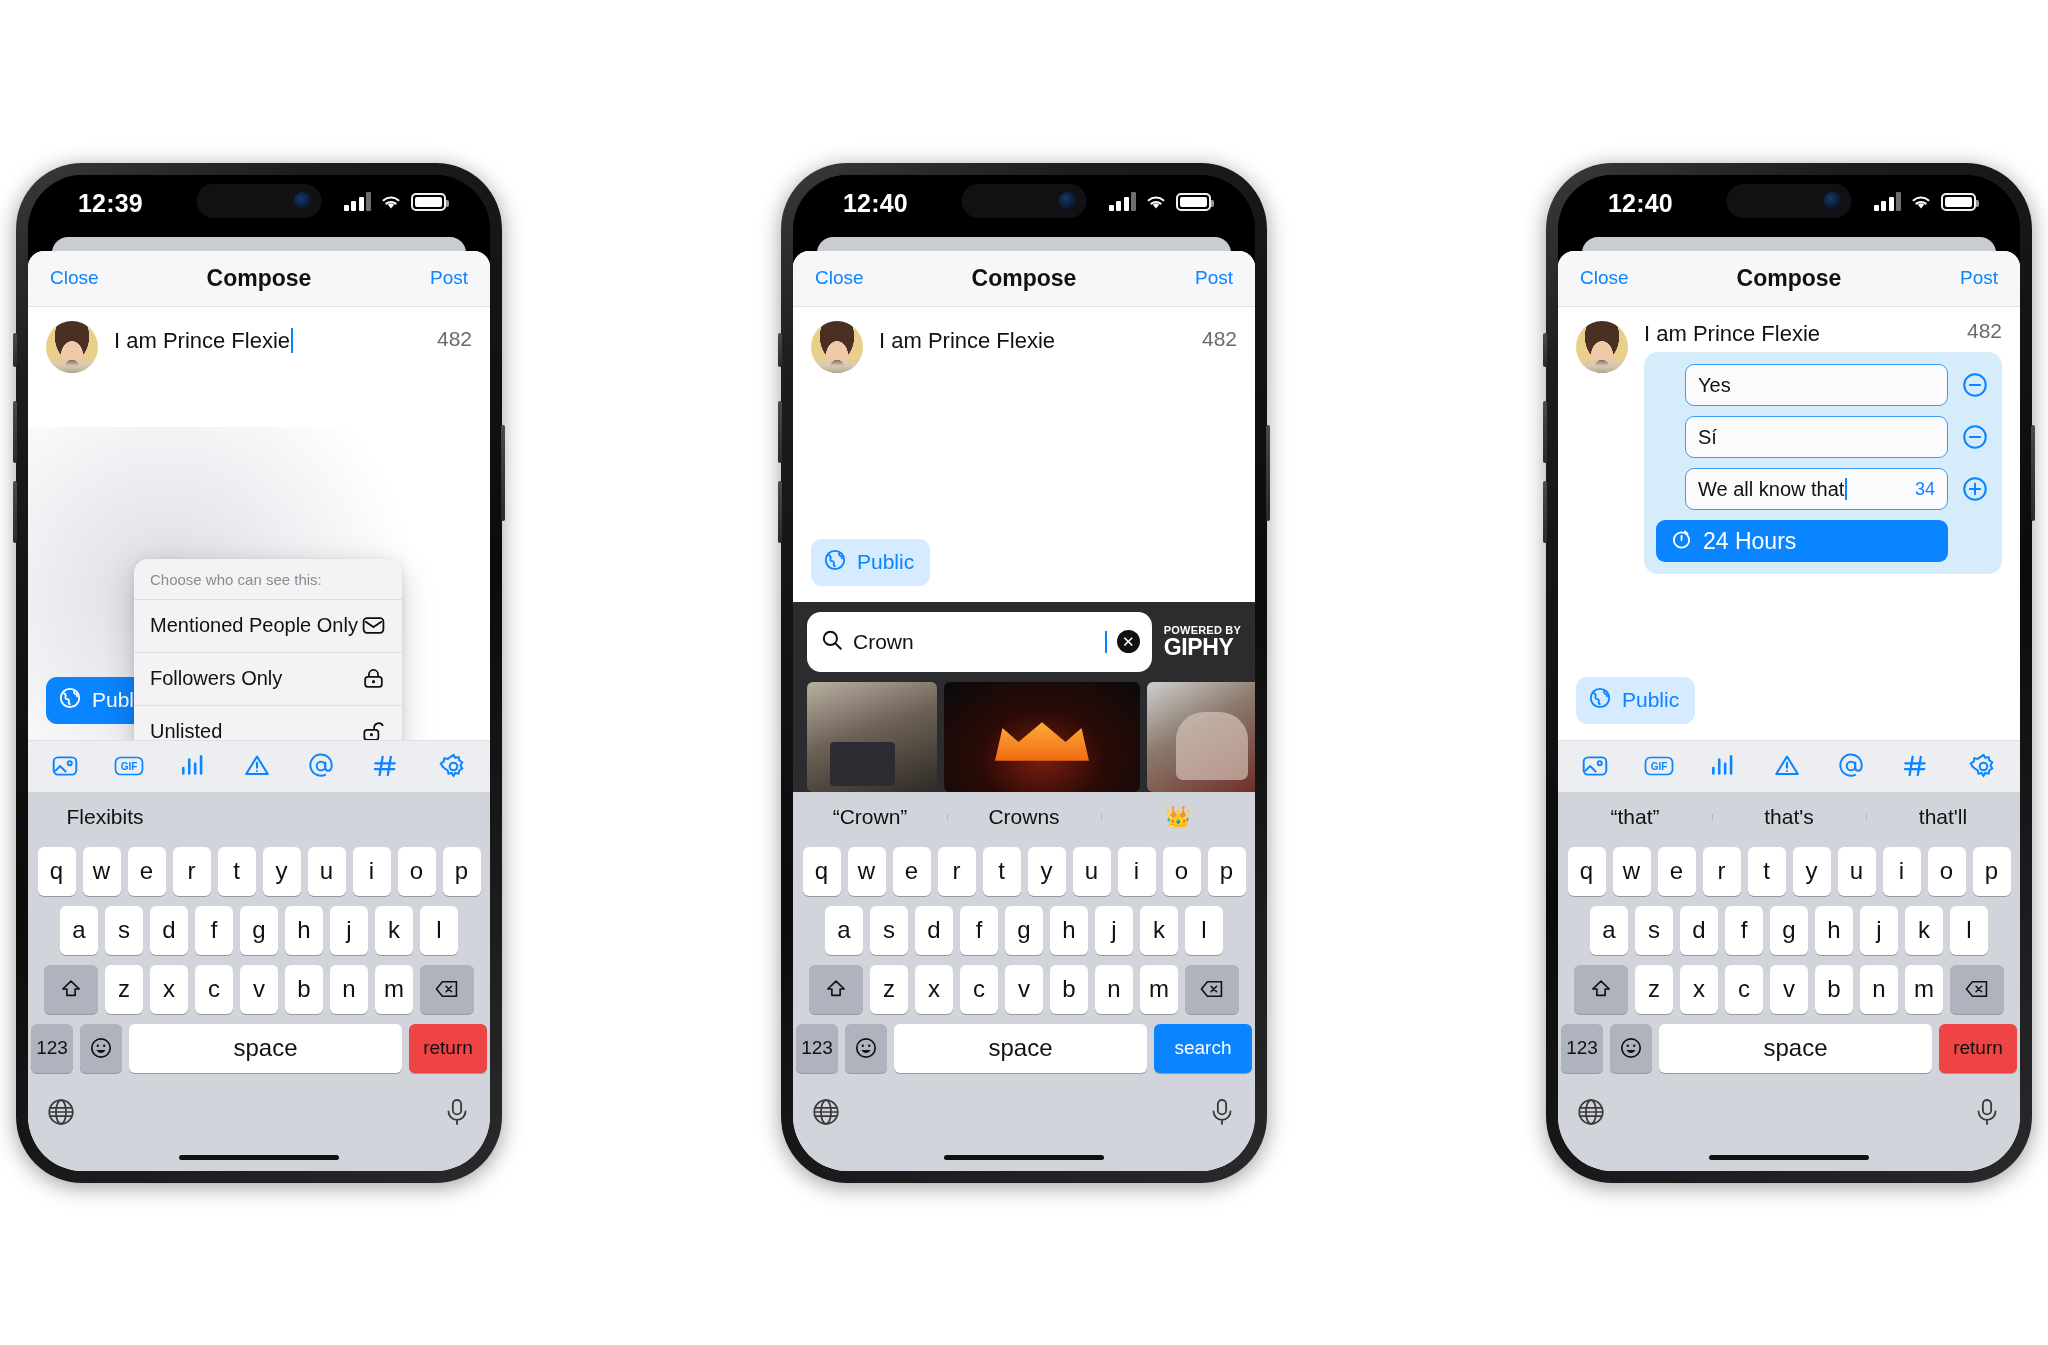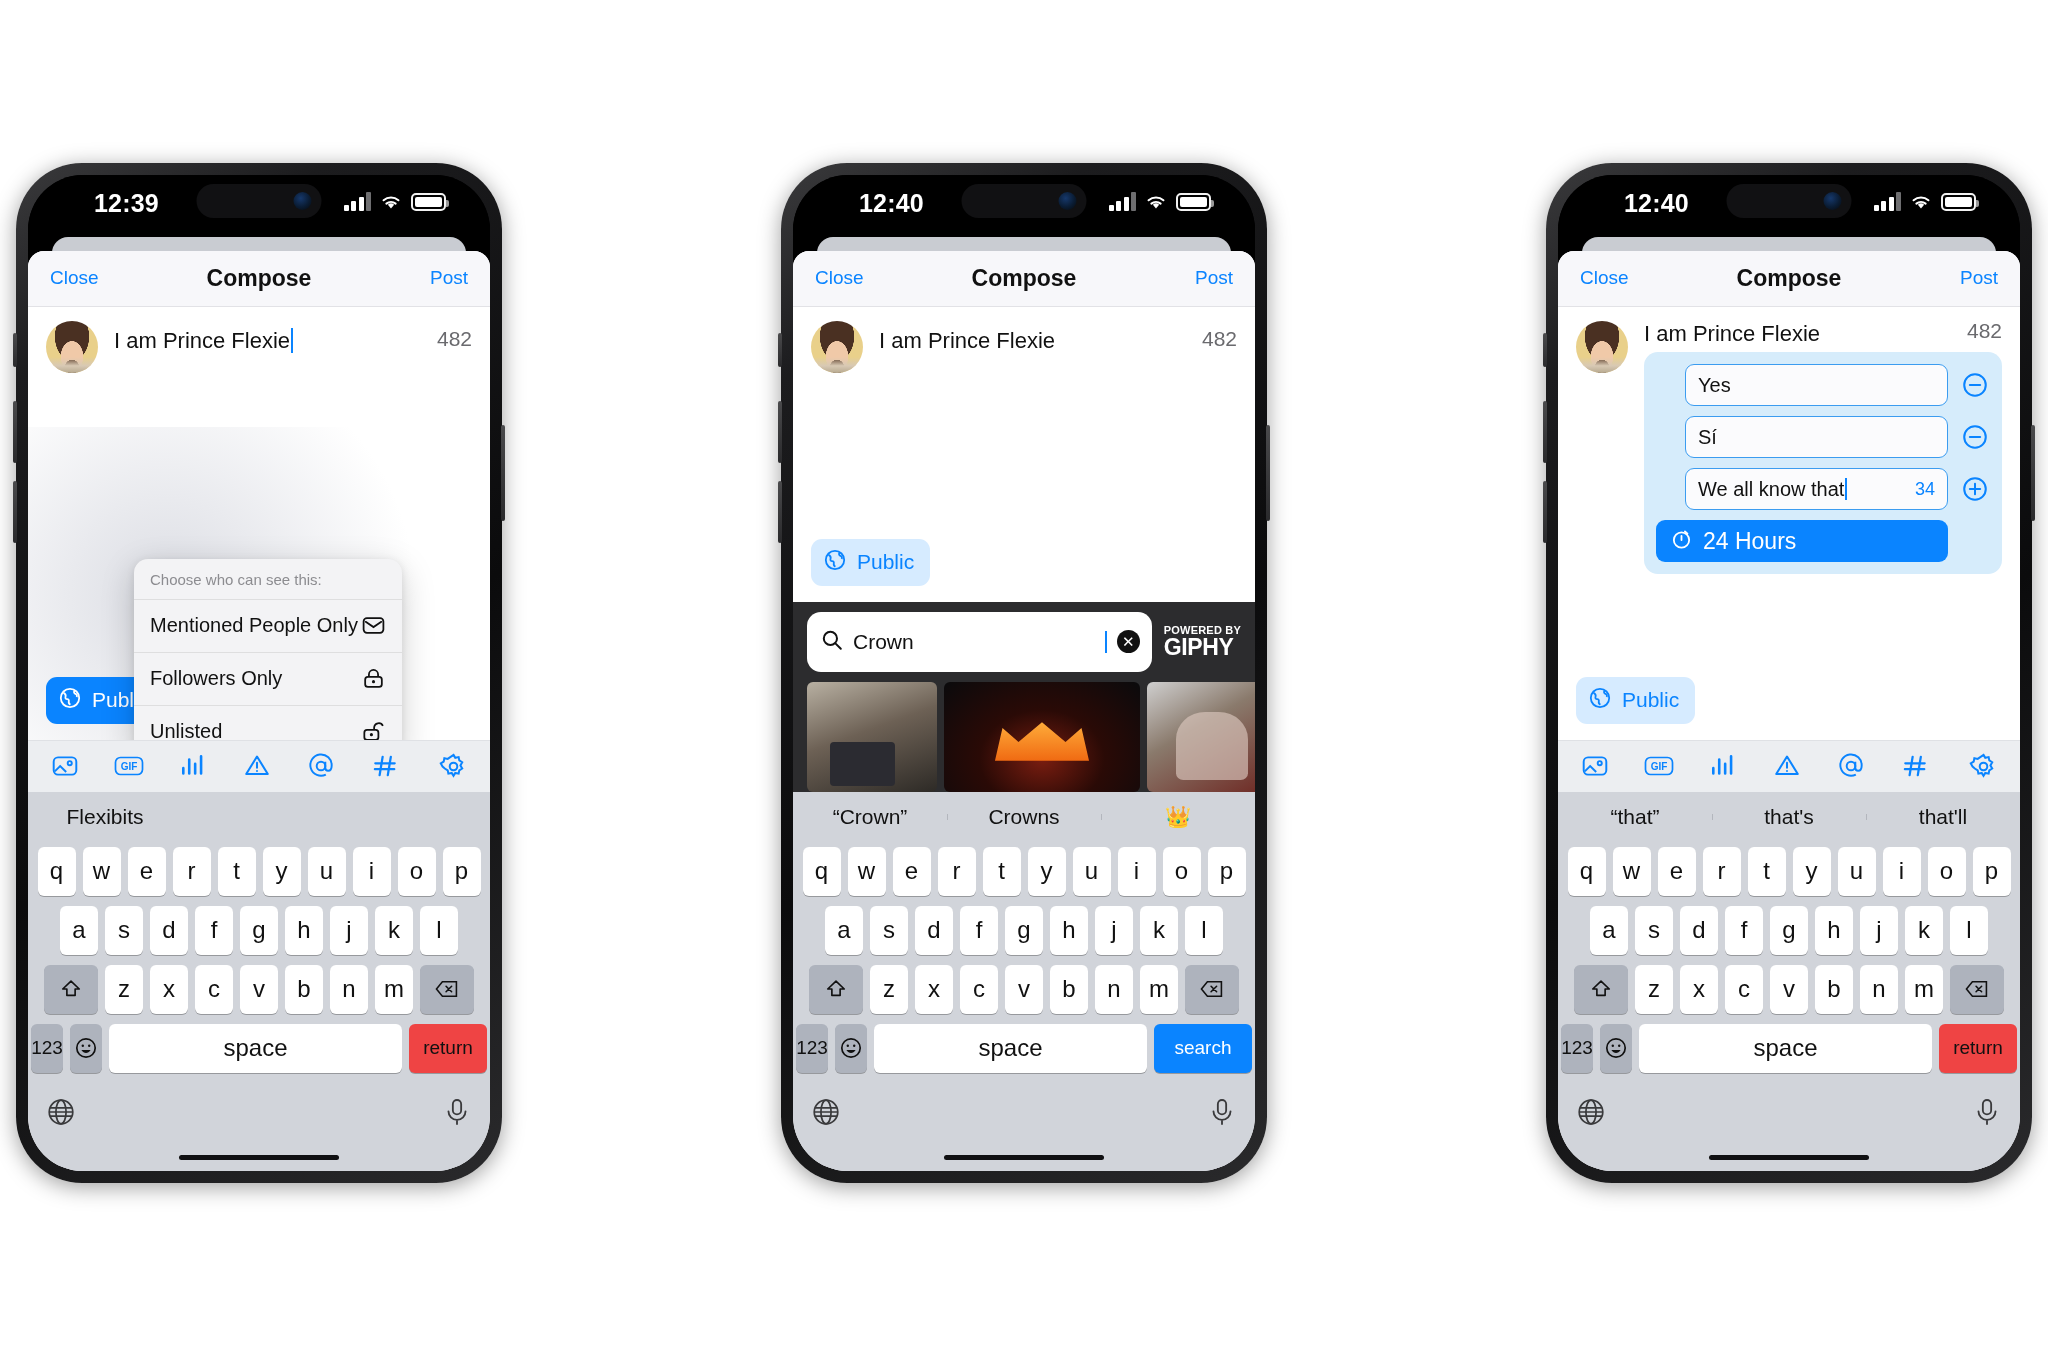--- a/index.html
+++ b/index.html
@@ -52,21 +52,21 @@
     position: relative;
     height: 62px;
     background: #000;
     color: #fff;
     display: flex;
     align-items: center;
     z-index: 5;
   }
   .sb-time {
     position: absolute;
-    left: 66px; top: 14px;
+    left: 50px; top: 14px;
     font-size: 25px;
     font-weight: 600;
     letter-spacing: .2px;
   }
   .dynamic-island {
     position: absolute;
     left: 50%; transform: translateX(-50%);
     top: 9px;
     width: 125px; height: 34px;
     border-radius: 18px;
@@ -313,21 +313,21 @@
     width: 38px;
     display: flex; align-items: center; justify-content: center;
     font-size: 24px;
     color: #111;
     cursor: pointer;
   }
   .kb-row.r2 { padding: 0 20px; }
   .kb-row.r3 { padding: 0 0; }
   .key.wide { width: 54px; background: #aeb3bd; }
   .key.space { flex: 1 1 auto; width: auto; }
-  .key.fn { background: #aeb3bd; width: 32px; font-size: 19px; }
+  .key.fn { background: #aeb3bd; width: 42px; font-size: 19px; }
   .key.ret { background: #ef4444; width: 78px; font-size: 19px; }
   .key.search { background: #0a84ff; color: #fff; width: 98px; font-size: 19px; }
   .kb-bottom {
     height: 62px;
     display: flex; align-items: center;
     justify-content: space-between;
     padding: 0 18px;
   }
   .home-ind {
     height: 26px;

